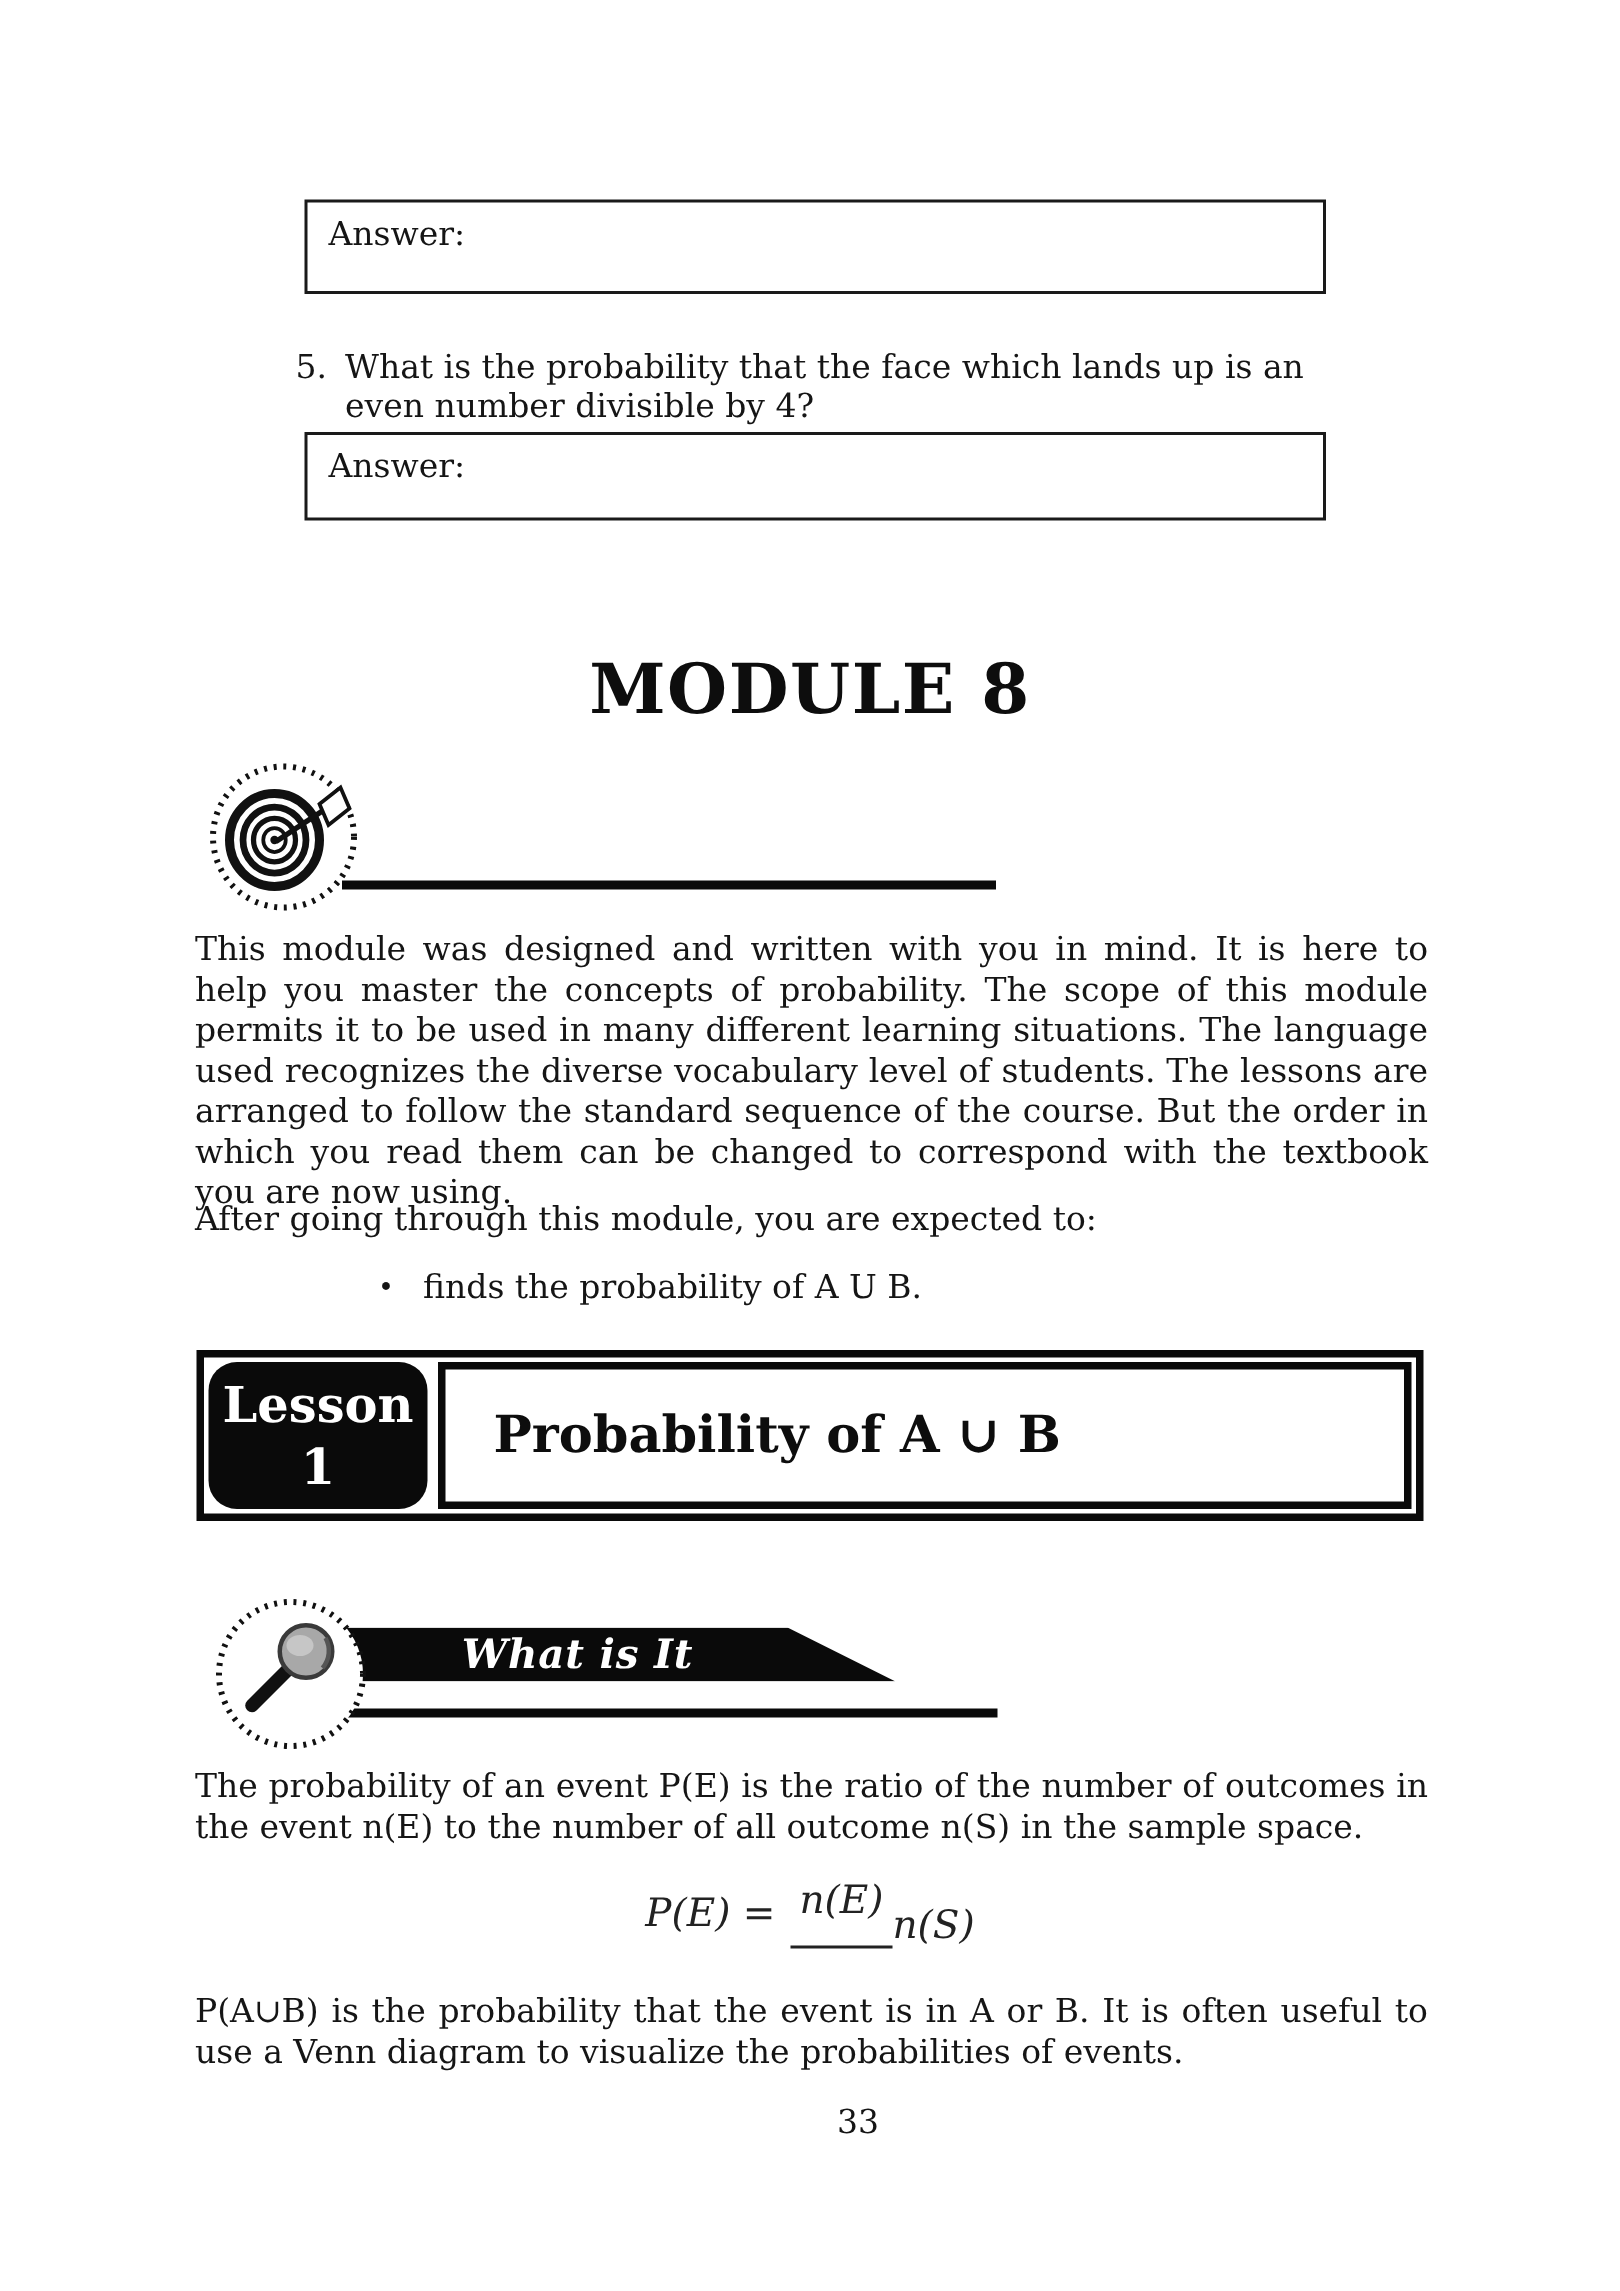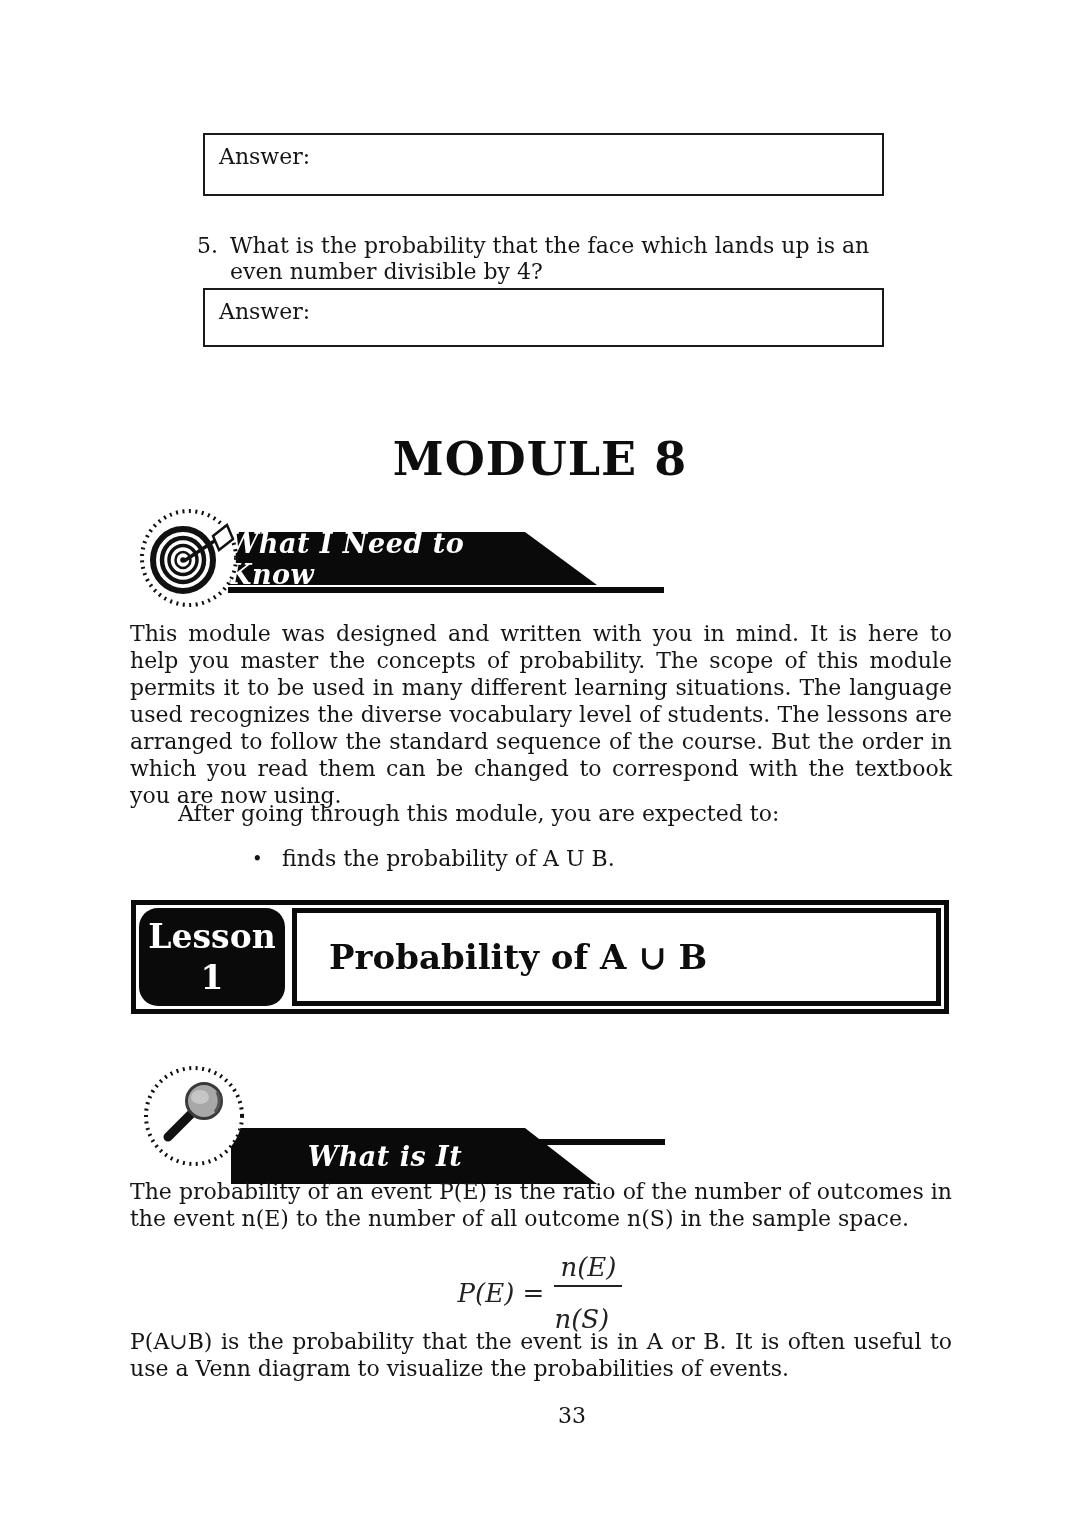--- a/index.html
+++ b/index.html
@@ -42,21 +42,21 @@
     color:#ffffff;
     font-style:italic; font-weight:bold;
     display:flex; align-items:center; justify-content:center;
     letter-spacing:0.5px;
   }
   .banner-bar { background:#0a0a0a; height:6px; }
   .banner-icon { z-index:3; }
 
   
   .para { font-size:22px; line-height:27px; text-align:justify; }
-  .lead-line { font-size:22px; line-height:27px;margin-left:48px; }
+  .lead-line { font-size:22px; line-height:27px; }
   .bullet-row { display:flex; font-size:22px; line-height:27px; }
   .bullet-glyph { width:30px; flex:0 0 30px; font-size:18px; }
 
   
   .lesson-box {
     border:5px solid #0a0a0a;
     background:#ffffff;
     padding:3px;
     display:flex;
   }
@@ -74,21 +74,21 @@
     display:flex; align-items:center;
     padding-left:32px;
     font-weight:bold; font-size:34px;
     color:#0d0d0d;
   }
 
   
   .formula-row { width:1080px; display:flex; justify-content:center; }
   .formula { display:inline-flex; align-items:center; font-style:italic; font-size:26px; color:#222; }
   .f-lhs { margin-right:10px; }
-  .frac { display:inline-flex; flex-direction:column; text-align:left; }
+  .frac { display:inline-flex; flex-direction:row; text-align:right; }
   .frac .num { border-bottom:2px solid #222; padding:0 6px 3px; }
   .frac .den { padding-top:17px; }
 
   .page-number { width:1080px; text-align:center; font-size:22px;margin-left:32px; }
 </style>
 </head>
 <body>
 
 <div class="page">
 
@@ -112,23 +112,20 @@
       <circle cx="51" cy="53" r="47" fill="#ffffff" stroke="#111" stroke-width="4" stroke-dasharray="2 4.5"></circle>
       <ellipse cx="45" cy="55" rx="30" ry="31" fill="none" stroke="#111" stroke-width="6"></ellipse>
       <ellipse cx="45" cy="55" rx="21" ry="22" fill="none" stroke="#111" stroke-width="4.5"></ellipse>
       <ellipse cx="45" cy="55" rx="14" ry="14.5" fill="none" stroke="#111" stroke-width="3.5"></ellipse>
       <ellipse cx="45" cy="55" rx="7.5" ry="8" fill="none" stroke="#111" stroke-width="2.5"></ellipse>
       <circle cx="45" cy="55" r="2.8" fill="#111"></circle>
       <line x1="84" y1="31" x2="46" y2="56" stroke="#111" stroke-width="3.5"></line>
       <polygon points="75,31 89,20 95,34 81,45" fill="#ffffff" stroke="#111" stroke-width="2.5"></polygon>
     </svg>
   </div>
-  <div class="abs banner-shape" style="left:228px; top:532px; width:369px; height:53px; font-size:27px; padding-right:58px;">
-    <span>What I Need to Know</span>
-  </div>
   <div class="abs banner-bar" style="left:228px; top:587px; width:436px;"></div>
 
   <div class="abs para" style="left:130px; top:620px; width:822px;">This module was designed and written with you in mind. It is here to help you master the concepts of probability. The scope of this module permits it to be used in many different learning situations. The language used recognizes the diverse vocabulary level of students. The lessons are arranged to follow the standard sequence of the course. But the order in which you read them can be changed to correspond with the textbook you are now using.</div>
 
   <div class="abs lead-line" style="left:130px; top:800px; width:822px;">After going through this module, you are expected to:</div>
   <div class="abs bullet-row" style="left:252px; top:845px; width:640px;">
     <span class="bullet-glyph">•</span>
     <span>finds the probability of A U B.</span>
   </div>
 
@@ -144,21 +141,21 @@
 
   <div class="abs banner-icon" style="left:142px; top:1062px; width:104px; height:108px;">
     <svg width="104" height="108" viewBox="0 0 104 108">
       <circle cx="52" cy="54" r="48" fill="#ffffff" stroke="#111" stroke-width="4" stroke-dasharray="2 4.5"></circle>
       <line x1="49" y1="52" x2="26" y2="75" stroke="#111" stroke-width="9" stroke-linecap="round"></line>
       <circle cx="62" cy="39" r="17.5" fill="#a8a8a8" stroke="#3a3a3a" stroke-width="3"></circle>
       <ellipse cx="58" cy="35" rx="9" ry="7" fill="#c6c6c6"></ellipse>
       <path d="M75 30 A17.5 17.5 0 0 1 73 50" fill="none" stroke="#555" stroke-width="3"></path>
     </svg>
   </div>
-  <div class="abs banner-shape" style="left:231px; top:1085px; width:366px; height:56px; font-size:27px; padding-right:58px;margin-top:43px;">
+  <div class="abs banner-shape" style="left:231px; top:1085px; width:366px; height:36px; font-size:27px; padding-right:58px;">
     <span>What is It</span>
   </div>
   <div class="abs banner-bar" style="left:231px; top:1139px; width:434px;"></div>
 
   <div class="abs para" style="left:130px; top:1178px; width:822px;">The probability of an event P(E) is the ratio of the number of outcomes in the event n(E) to the number of all outcome n(S) in the sample space.</div>
 
   <div class="abs formula-row" style="left:0; top:1252px;">
     <div class="formula">
       <span class="f-lhs">P(E) =</span>
       <span class="frac">

